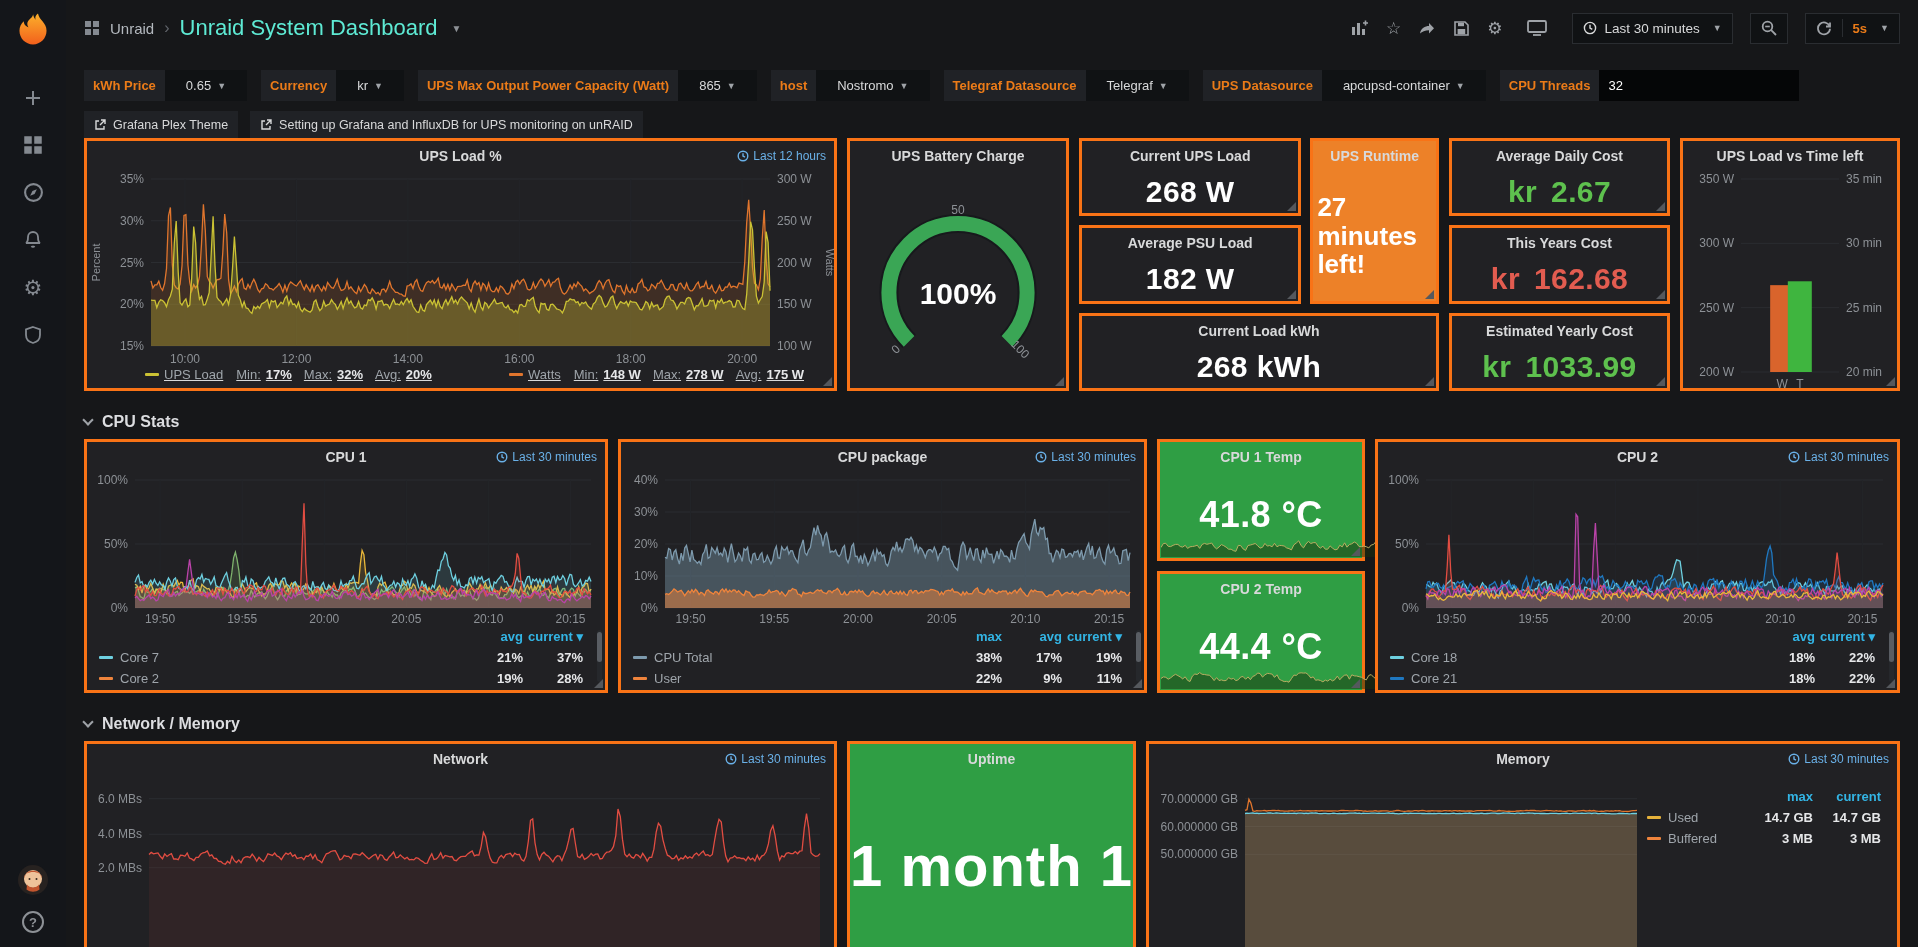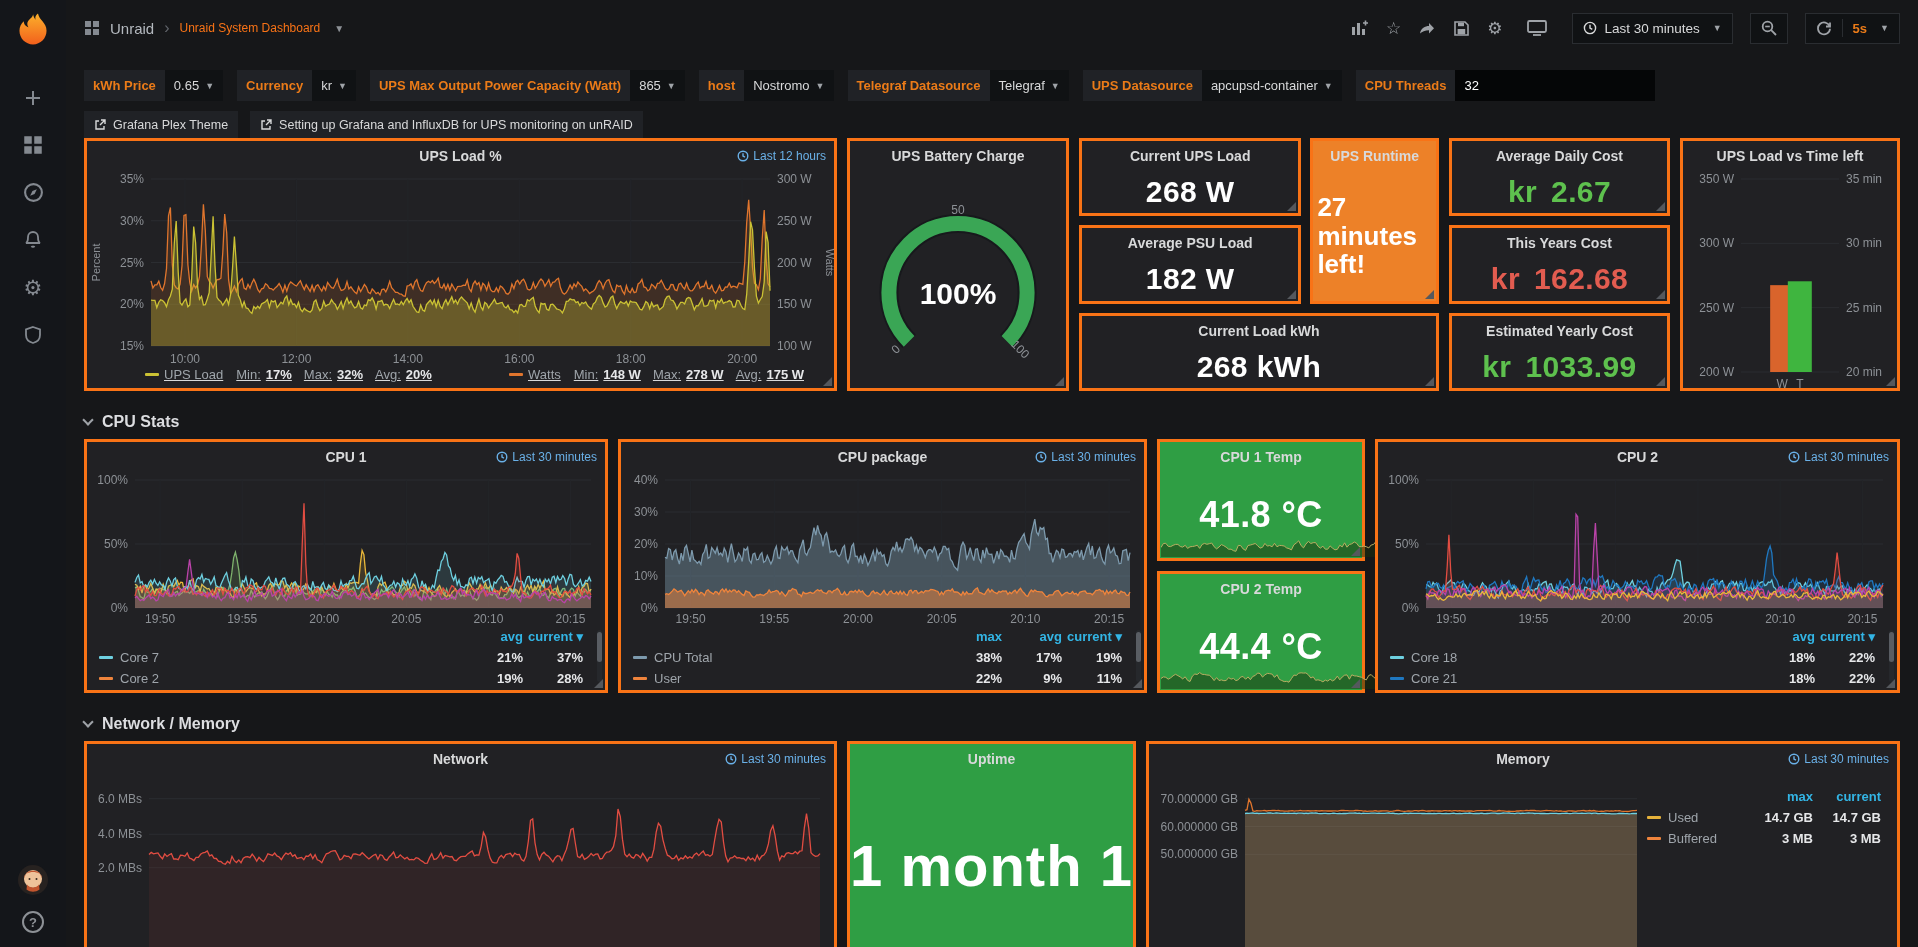--- a/index.html
+++ b/index.html
@@ -14,35 +14,35 @@
 .side-bottom{margin-top:auto;margin-bottom:14px;display:flex;flex-direction:column;gap:16px;align-items:center;}
 .gear-glyph{font-size:21px;color:#848990;line-height:1;}
 .help-circle{width:22px;height:22px;border:2px solid #8d9196;border-radius:50%;display:flex;align-items:center;justify-content:center;font-size:13px;font-weight:bold;color:#8d9196;}
 
 
 .main{margin-left:66px;padding:0 18px;}
 .navbar{height:56px;display:flex;align-items:center;justify-content:space-between;}
 .crumbs{display:flex;align-items:center;gap:10px;}
 .crumb-app{color:#b4b9bf;font-size:15px;}
 .crumb-sep{color:#61656b;font-size:16px;}
-.dash-title{color:#f97316;font-size:12px;text-align:right;}
+.dash-title{color:#5eead4;font-size:22px;text-align:right;}
 .tcaret{font-size:10px;color:#8d9196;margin-left:4px;}
 .nav-actions{display:flex;align-items:center;gap:17px;}
 .nbtn{background:none;border:none;display:flex;align-items:center;color:#9fa3a8;}
 .glyph{font-size:17px;color:#9fa3a8;line-height:1;}
 .tp-btn{display:flex;align-items:center;gap:7px;background:#101214;border:1px solid #2a2d31;height:31px;padding:0 10px;color:#d8d9da;font-size:13.5px;}
 .tp-sep{width:1px;height:18px;background:#2a2d31;margin:0 3px;}
 .refresh-int{color:#eb7b18;font-weight:bold;font-size:13px;}
 .tv-wrap{margin-left:8px;margin-right:8px;}
 
 
 .submenu{display:flex;gap:14px;margin-top:14px;height:31px;}
 .var{display:flex;align-items:stretch;background:#202226;}
 .var-label{color:#eb7b18;font-size:13px;font-weight:bold;padding:0 9px;display:flex;align-items:center;white-space:nowrap;}
-.var-value{background:#101214;color:#d8d9da;font-size:13px;padding:0 9px;display:flex;align-items:center;white-space:nowrap;}
+.var-value{background:#101214;color:#d8d9da;font-size:13px;padding:0 21px;display:flex;align-items:center;white-space:nowrap;}
 .caret{font-size:9px;color:#9fa3a8;margin-left:6px;}
 .var-input{width:200px;background:#050607;border:none;color:#fff;font-size:13px;padding:0 9px;font-family:"Liberation Sans",sans-serif;cursor:text;}
 .links-row{display:flex;gap:12px;margin-top:10px;}
 .dash-link{display:flex;align-items:center;gap:7px;background:#202226;padding:0 10px;height:27px;font-size:12.5px;color:#d8d9da;text-decoration:none;}
 
 
 .row-hdr{display:flex;align-items:center;gap:10px;color:#dcdde0;font-weight:bold;font-size:16px;height:30px;margin-top:16px;}
 .chev{width:8px;height:8px;border-left:2px solid #9fa3a8;border-bottom:2px solid #9fa3a8;transform:rotate(-45deg);margin-top:-4px;}
 .ups-grid{display:grid;grid-template-columns:749fr 218fr 368fr 226fr 216fr;gap:10px;height:253px;}
 .ups-mid{display:grid;grid-template-columns:1.73fr 1fr;grid-template-rows:1fr 1fr 1fr;gap:9px;}

